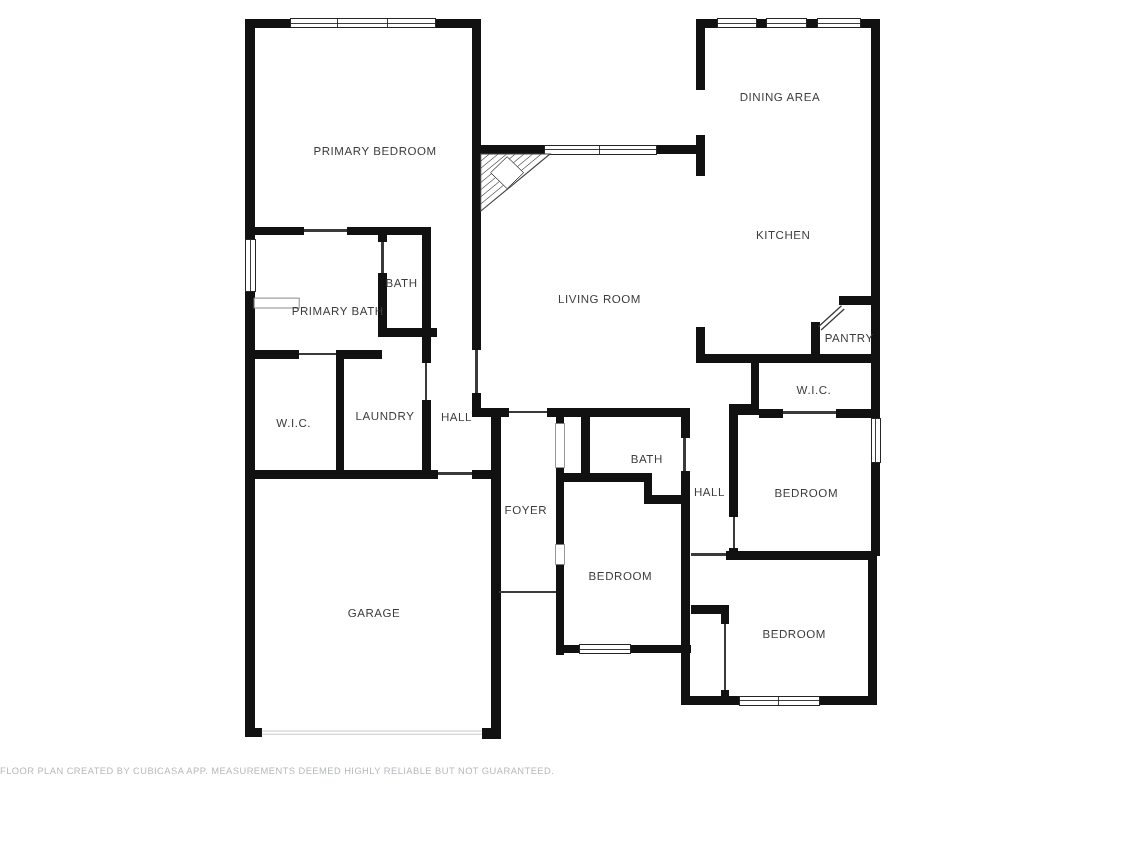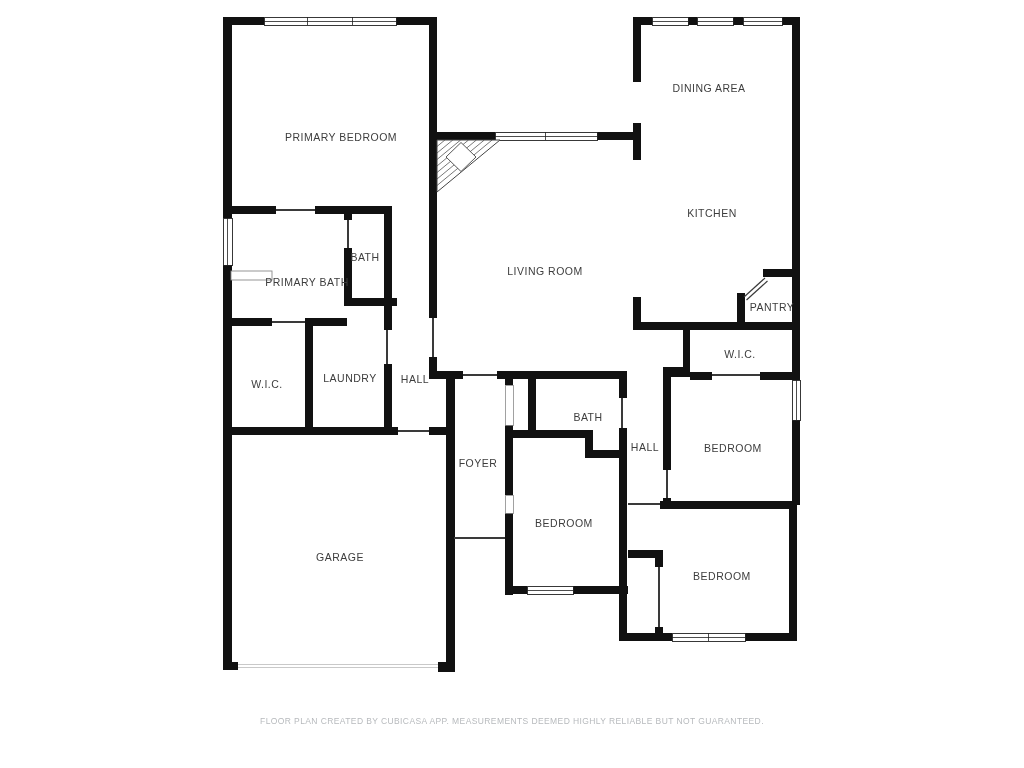--- a/index.html
+++ b/index.html
@@ -7,21 +7,21 @@
         font-family:"Liberation Sans",sans-serif;}
   svg{position:absolute;left:0;top:0;}
   .wall{fill:#111111;shape-rendering:crispEdges;}
   .win{fill:#ffffff;stroke:#222222;stroke-width:0.9;shape-rendering:crispEdges;}
   .winline{stroke:#222222;stroke-width:0.8;shape-rendering:crispEdges;}
   .doorline{fill:#3a3a3a;shape-rendering:crispEdges;}
   .cased{fill:#ffffff;stroke:#8a8a8a;stroke-width:0.8;shape-rendering:crispEdges;}
   .fixture{fill:#ffffff;stroke:#8a8a8a;stroke-width:0.9;}
   .stairline{stroke:#555555;stroke-width:0.8;fill:none;}
   .room-label{font-size:10.5px;letter-spacing:0.5px;fill:#3d3d3d;text-anchor:middle;}
-  .footer-text{position:absolute;left:0;top:716px;width:1024px;text-align:center;
+  .footer-text{position:absolute;left:0;top:696px;width:1024px;text-align:left;
                font-size:8.5px;letter-spacing:0.4px;color:#b7babd;}
 </style>
 </head>
 <body>
 
 <div class="page">
   <svg width="1024" height="768" viewBox="0 0 1024 768">
 
     <defs>
       <clipPath id="stairclip">

